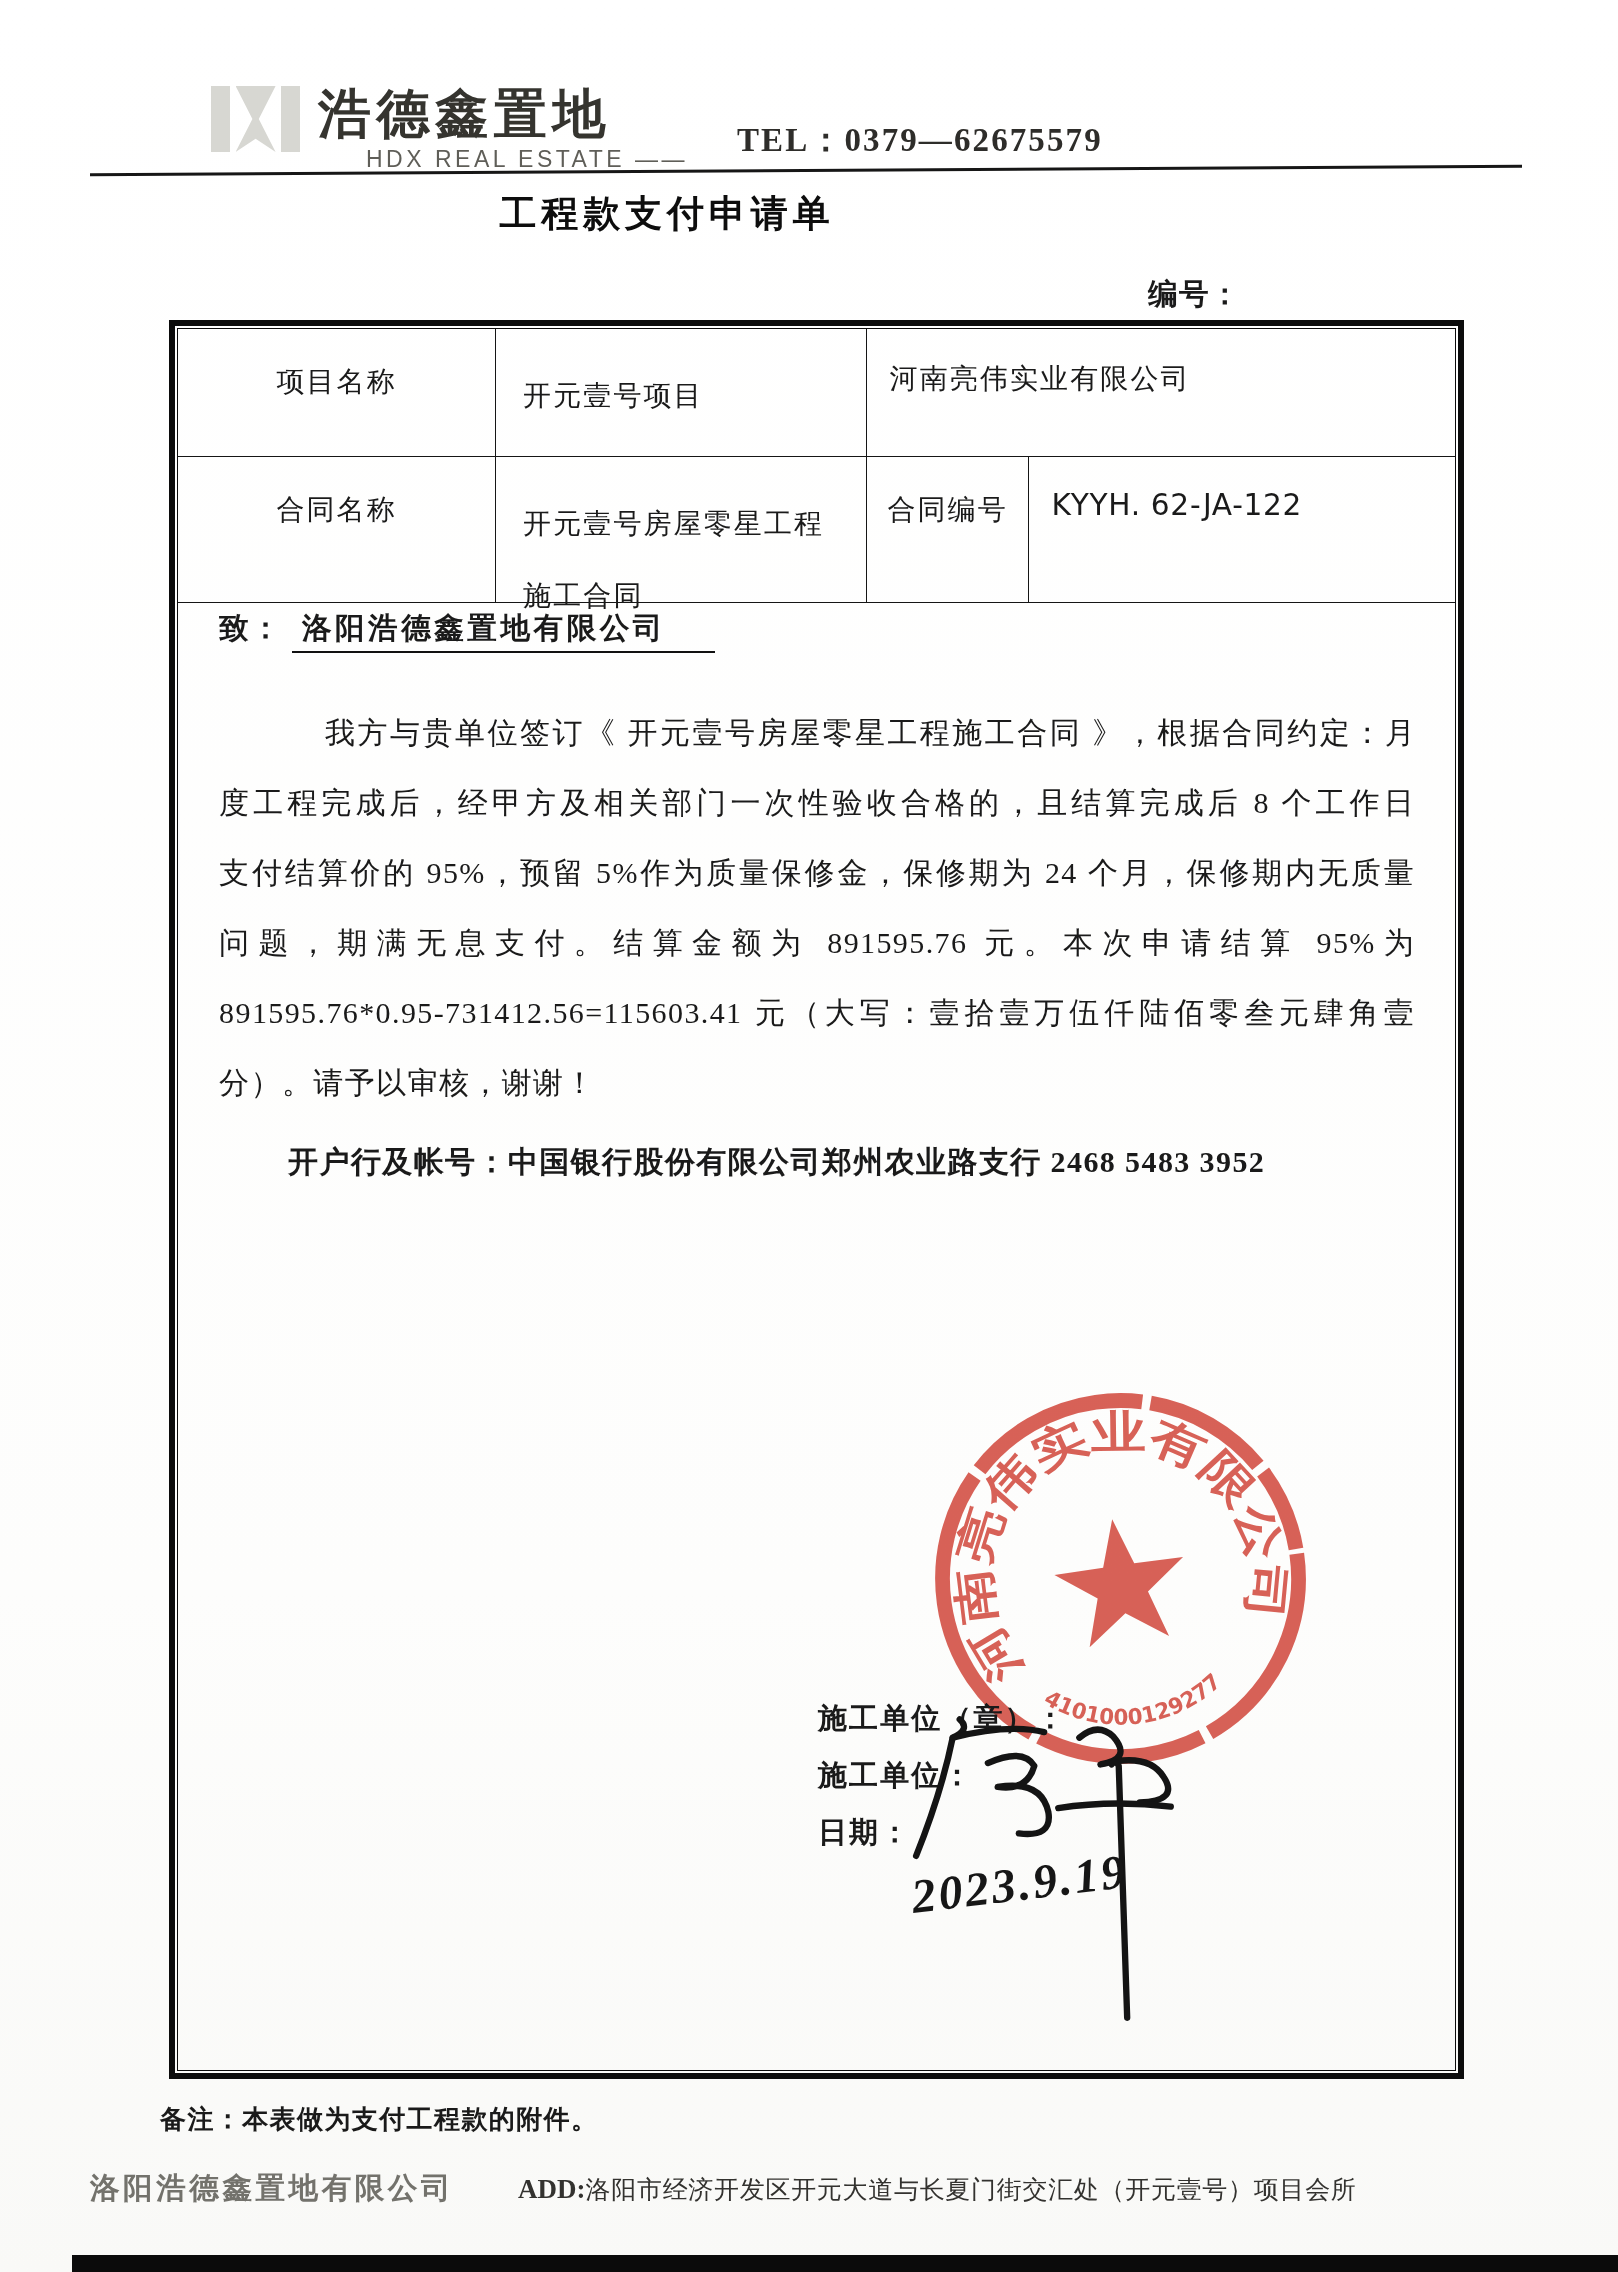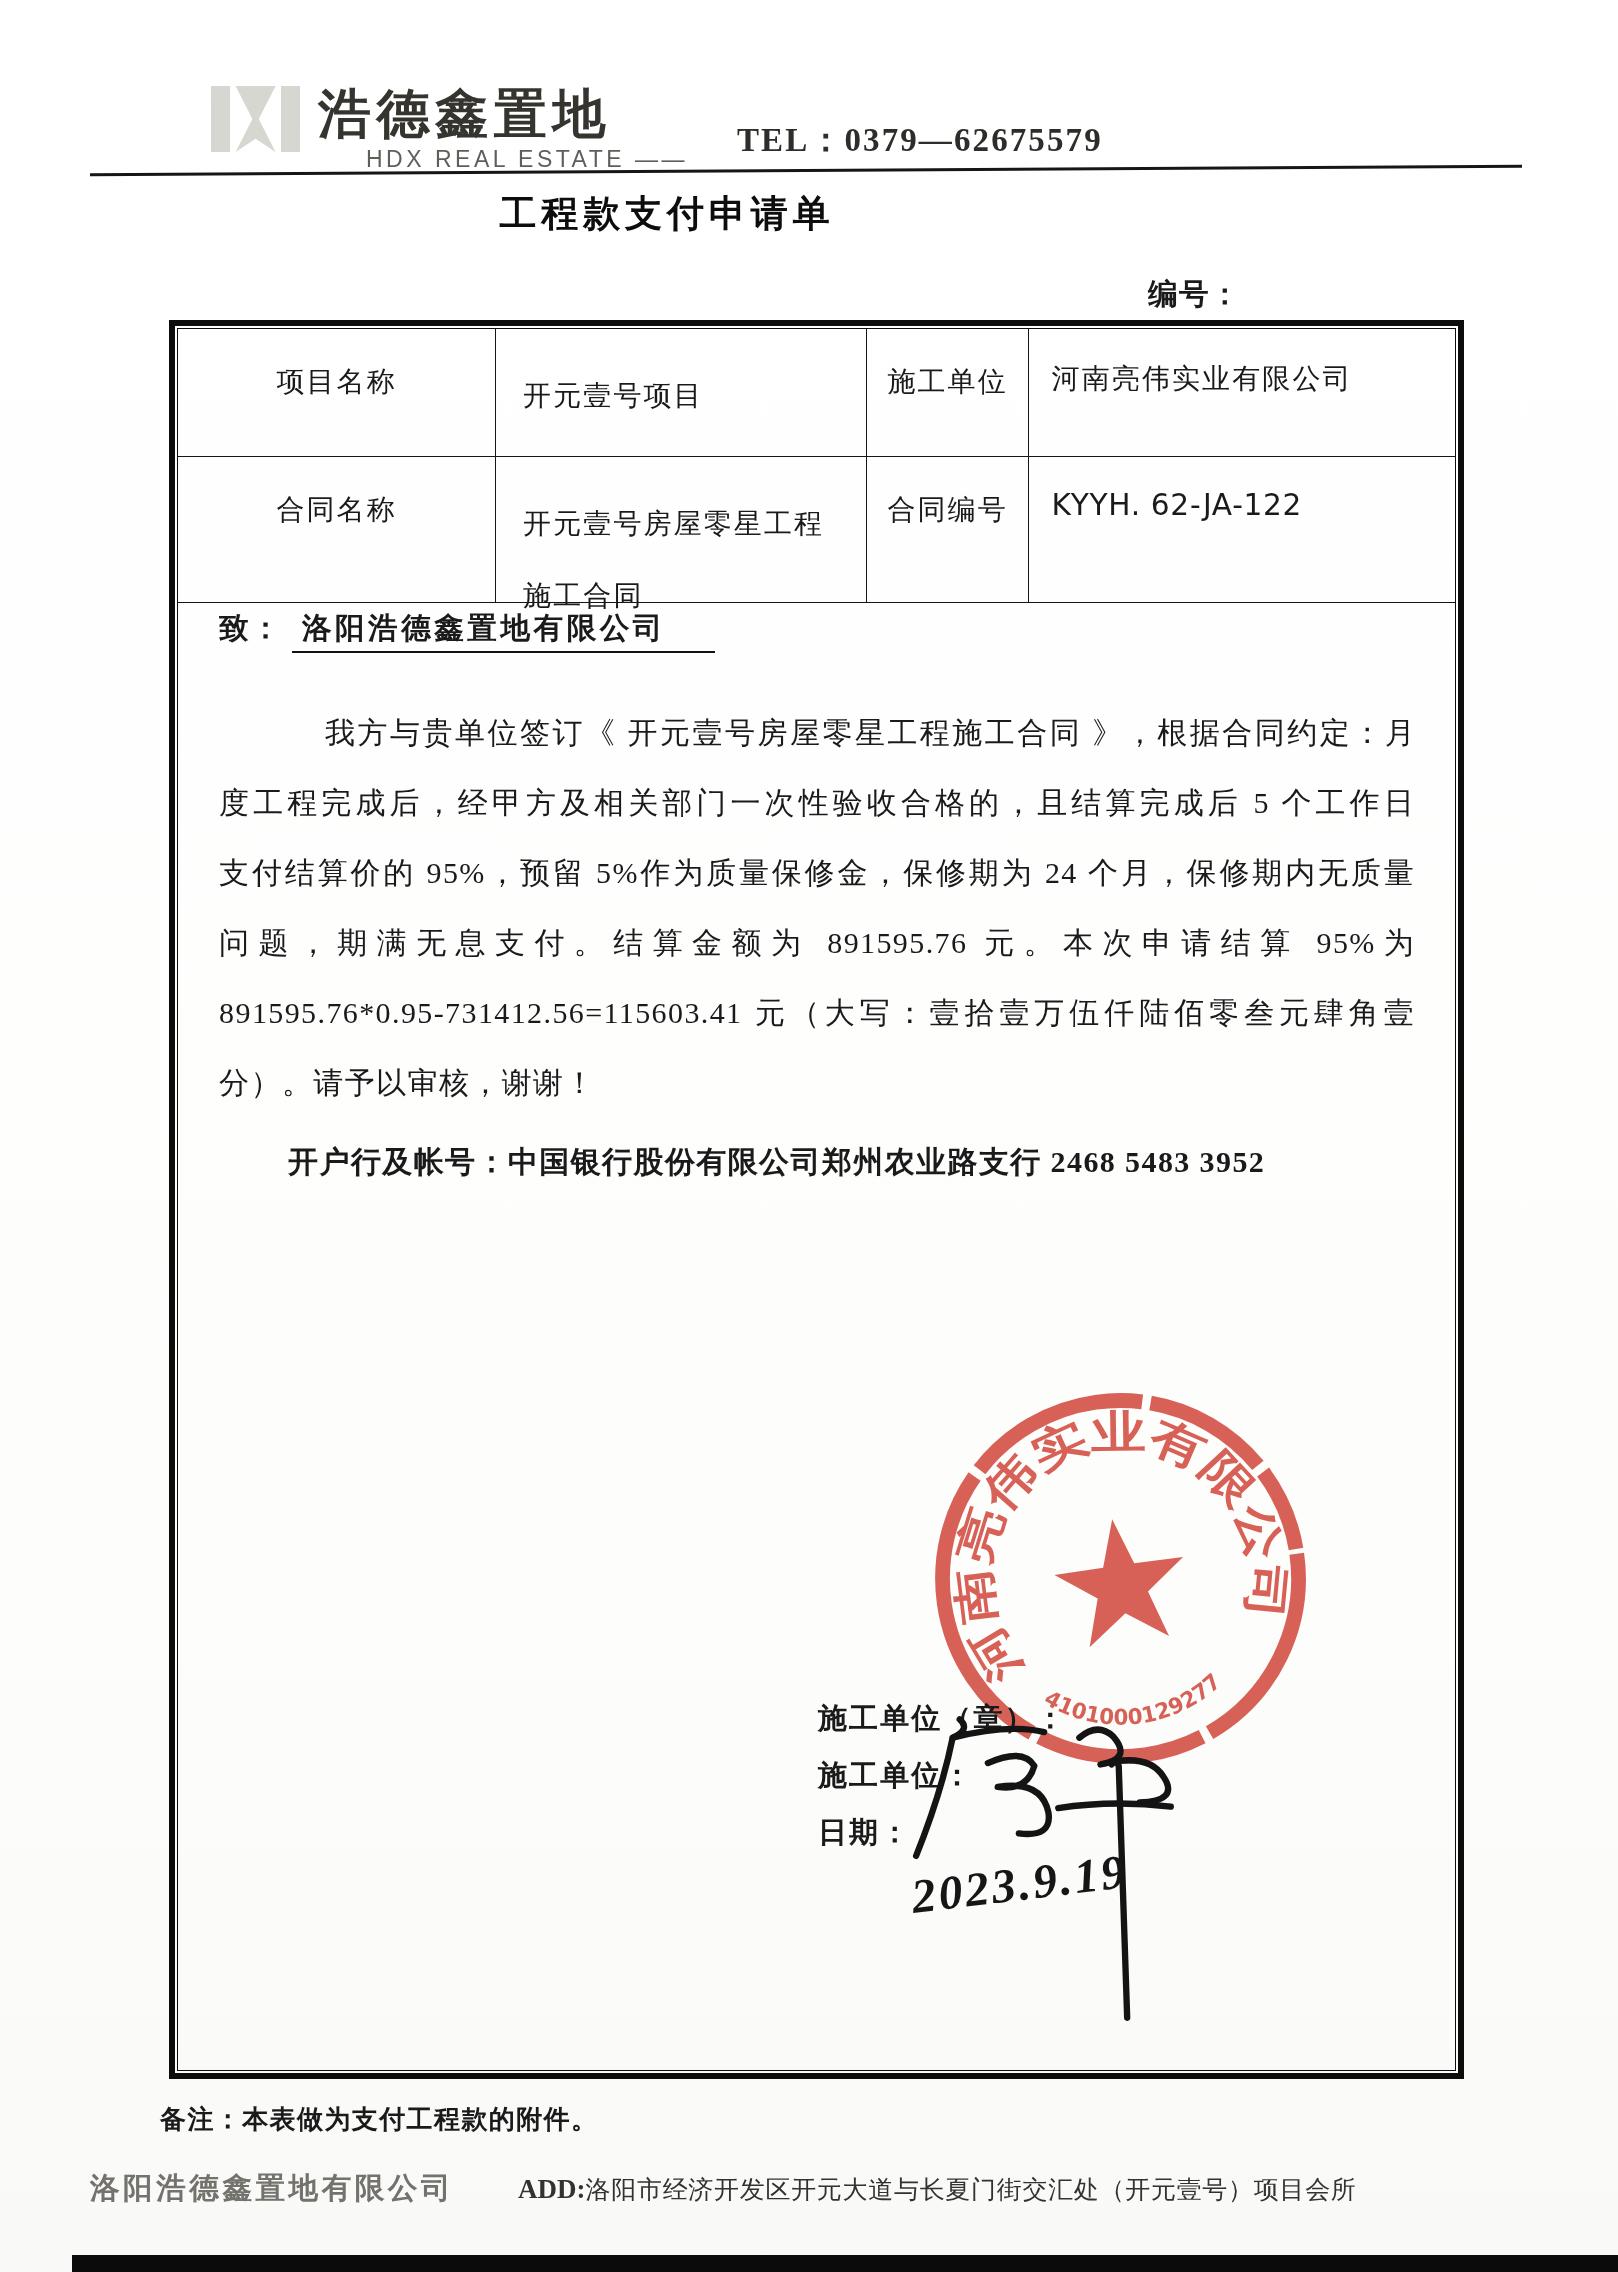--- a/index.html
+++ b/index.html
@@ -88,39 +88,38 @@
   <div class="header-rule"></div>
   <div class="doc-title">工程款支付申请单</div>
   <div class="serial">编号：</div>
 
   <div class="bigbox">
     <div class="bigbox-inner">
 
       <div class="trow r1">
         <div class="tcell lab1">项目名称</div>
         <div class="tcell val1">开元壹号项目</div>
-        <div class="tcell lab2">施工单位</div>
         <div class="tcell val2">河南亮伟实业有限公司</div>
       </div>
 
       <div class="trow r2">
         <div class="tcell lab1">合同名称</div>
         <div class="tcell val1">开元壹号房屋零星工程施工合同</div>
         <div class="tcell lab2">合同编号</div>
         <div class="tcell val2 contract-no">KYYH. 62-JA-122</div>
       </div>
 
       <div class="to-line">
         <span>致：</span>
         <span class="to-value">洛阳浩德鑫置地有限公司</span>
       </div>
 
       <div class="para">
         <div class="pline first">我方与贵单位签订《 开元壹号房屋零星工程施工合同 》，根据合同约定：月</div>
-        <div class="pline">度工程完成后，经甲方及相关部门一次性验收合格的，且结算完成后 5 个工作日</div>
+        <div class="pline">度工程完成后，经甲方及相关部门一次性验收合格的，且结算完成后 8 个工作日</div>
         <div class="pline">支付结算价的 95%，预留 5%作为质量保修金，保修期为 24 个月，保修期内无质量</div>
         <div class="pline">问题，期满无息支付。结算金额为 891595.76 元。本次申请结算 95%为</div>
         <div class="pline">891595.76*0.95-731412.56=115603.41 元（大写：壹拾壹万伍仟陆佰零叁元肆角壹</div>
         <div class="pline last">分）。请予以审核，谢谢！</div>
       </div>
 
       <div class="bank-line">开户行及帐号：中国银行股份有限公司郑州农业路支行 2468 5483 3952</div>
     </div>
   </div>
 

